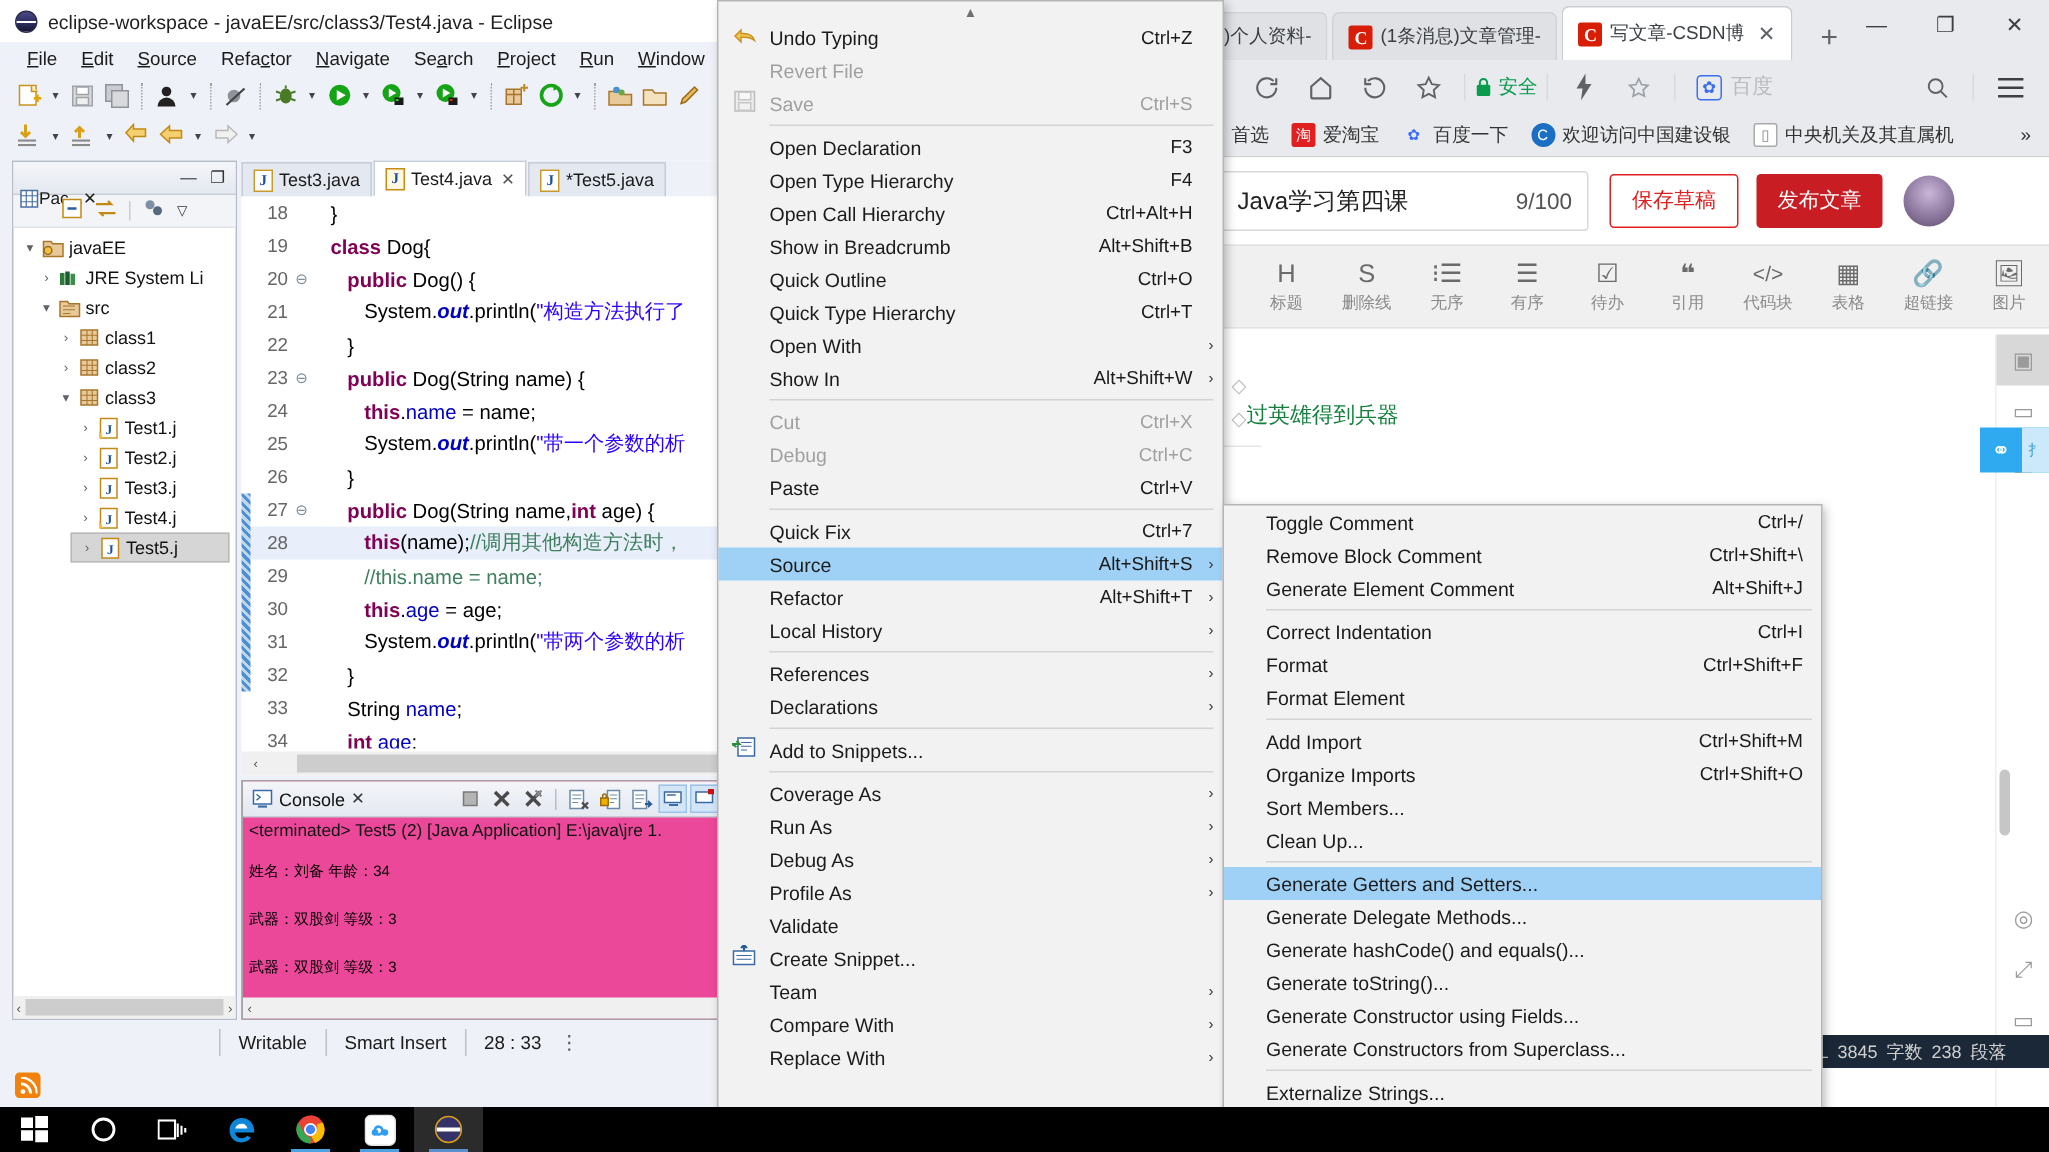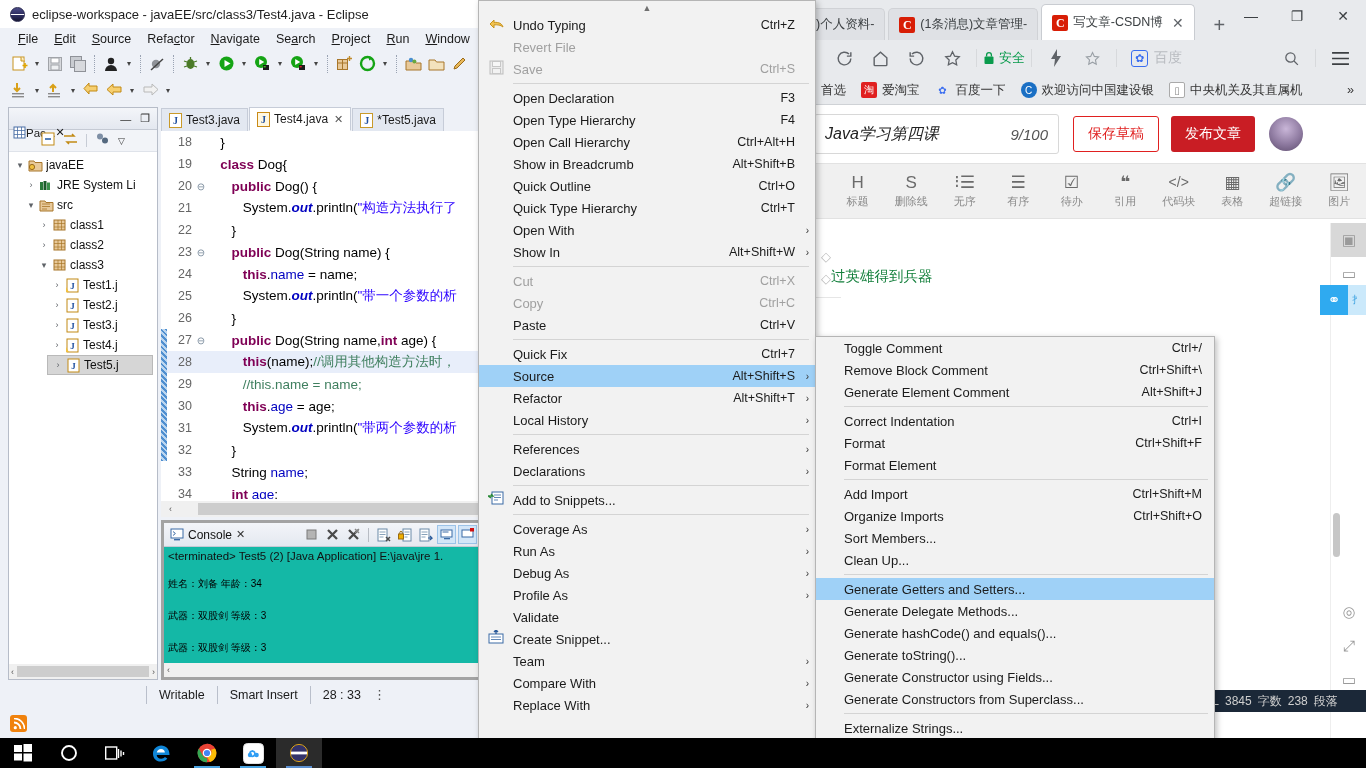--- a/index.html
+++ b/index.html
@@ -54,21 +54,21 @@
   #bookmarks { position:absolute; left:0; top:76px; width:1366px; height:28px; display:flex; align-items:center; gap:3px; font-size:12.5px; color:#333; }
   .bm { display:flex; align-items:center; gap:5px; padding:2px 6px; white-space:nowrap; }
   .bm-ic { width:16px; height:16px; border-radius:2px; display:flex; align-items:center; justify-content:center; font-size:10px; color:#fff; }
 
   
   #csdn { position:absolute; left:815px; top:105px; width:551px; height:663px; background:#fff; }
   #csdn-header { position:absolute; left:0; top:0; width:551px; height:58px; background:#fff; display:flex; align-items:center; padding-left:4px; }
   #title-input {
     height:40px; flex:0 0 245px; border:1px solid #d8d8d8; border-radius:3px;
     display:flex; align-items:center; justify-content:space-between;
-    padding:0 10px; font-size:16px; color:#222; margin-left:-5px;font-style:italic;
+    padding:0 10px; font-size:16px; color:#222; margin-left:-5px;
   }
   #title-count { color:#555; font-size:15px; }
   .btn-draft {
     margin-left:14px; height:36px; padding:0 14px; border:1px solid #e02020; color:#e02020;
     background:#fff; border-radius:3px; display:flex; align-items:center; font-size:14px;
   }
   .btn-publish {
     margin-left:12px; height:36px; padding:0 14px; background:#c91d24; color:#fff;
     border-radius:3px; display:flex; align-items:center; font-size:14px;
   }
@@ -167,21 +167,21 @@
   .str { color:#2a00ff; }
   .cmt { color:#3f7f5f; }
   .plain { color:#000; }
   #ed-changebar { position:absolute; left:0; top:24px; width:6px; height:368px; }
   .chg { position:absolute; left:0; width:6px; background:
      repeating-linear-gradient(45deg,#4f8fd0 0 2px,#bcd6ef 2px 4px); }
   #ed-hscroll { position:absolute; left:0; bottom:0; width:322px; height:16px; background:#f0f0f0; display:flex; align-items:center; }
   #ed-hs-thumb { height:12px; width:280px; margin-left:26px; background:#cdcdcd; }
 
   
-  #consoleview { position:absolute; left:161px; top:520px; width:322px; height:160px; background:#14b8a6; border:3px solid #a3a3a3; }
+  #consoleview { position:absolute; left:161px; top:520px; width:322px; height:160px; background:#ec4899; border:1px solid #a3a3a3; }
   #con-tabrow { height:24px; background:linear-gradient(#f3f5f9,#e4e8f0); display:flex; align-items:center; justify-content:space-between; border-bottom:1px solid #c5cad4; padding:0 3px;}
   #con-tab { display:flex; align-items:center; gap:4px; font-size:12px; color:#111; padding-left:3px;}
   #con-tools { display:flex; align-items:center; gap:2px; }
   .ctool { width:19px; height:19px; display:flex; align-items:center; justify-content:center; font-size:12px; color:#4a4a4a; }
   .ctool.on { background:#d3e6f8; border:1px solid #9cc3e8; }
   #con-body { padding:3px 4px; font-size:12.5px; }
   #con-head { color:#111; font-size:11.5px; white-space:nowrap; overflow:hidden; }
   .con-line { color:#000; font-size:10px; line-height:20px; white-space:nowrap;margin-top:12px; }
   #con-hscroll { position:absolute; left:0; bottom:0; width:320px; height:14px; background:#f0f0f0; display:flex; align-items:center; padding-left:3px; }
 
@@ -1036,21 +1036,21 @@
       </div>
       <div class="msep"></div>
       <div class="mrow dis">
         <span class="m-ic"></span>
         <span class="m-lbl">Cut</span>
         <span class="m-key">Ctrl+X</span>
         <span class="m-arrow"></span>
       </div>
       <div class="mrow dis">
         <span class="m-ic"></span>
-        <span class="m-lbl">Copy</span>
+        <span class="m-lbl">Debug</span>
         <span class="m-key">Ctrl+C</span>
         <span class="m-arrow"></span>
       </div>
       <div class="mrow">
         <span class="m-ic"></span>
         <span class="m-lbl">Paste</span>
         <span class="m-key">Ctrl+V</span>
         <span class="m-arrow"></span>
       </div>
       <div class="msep"></div>

